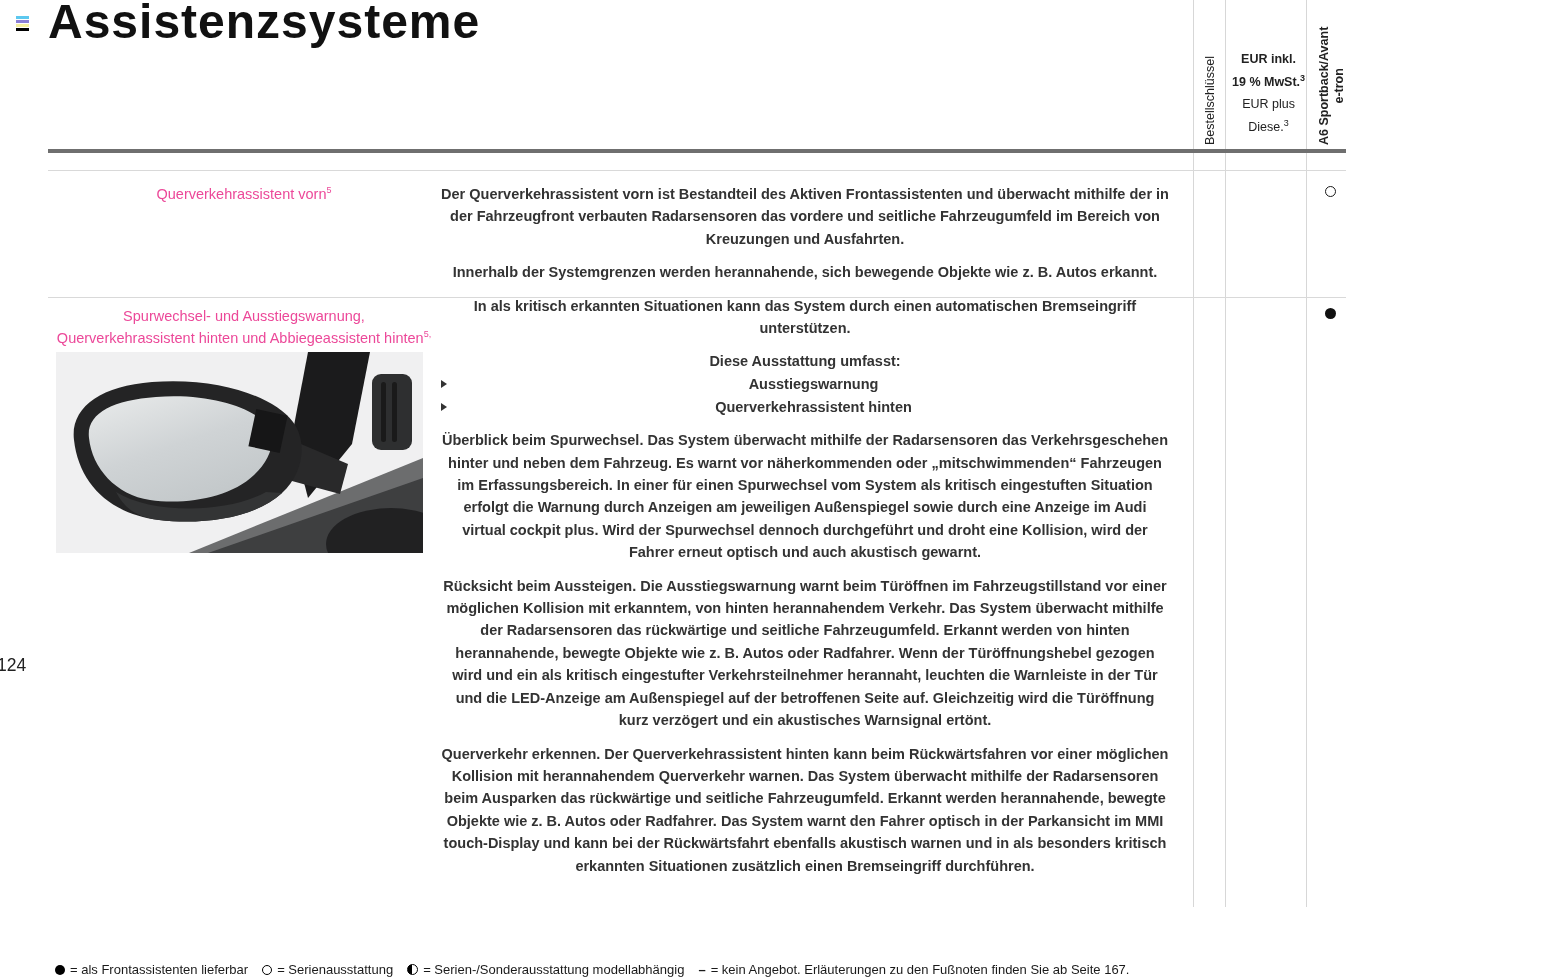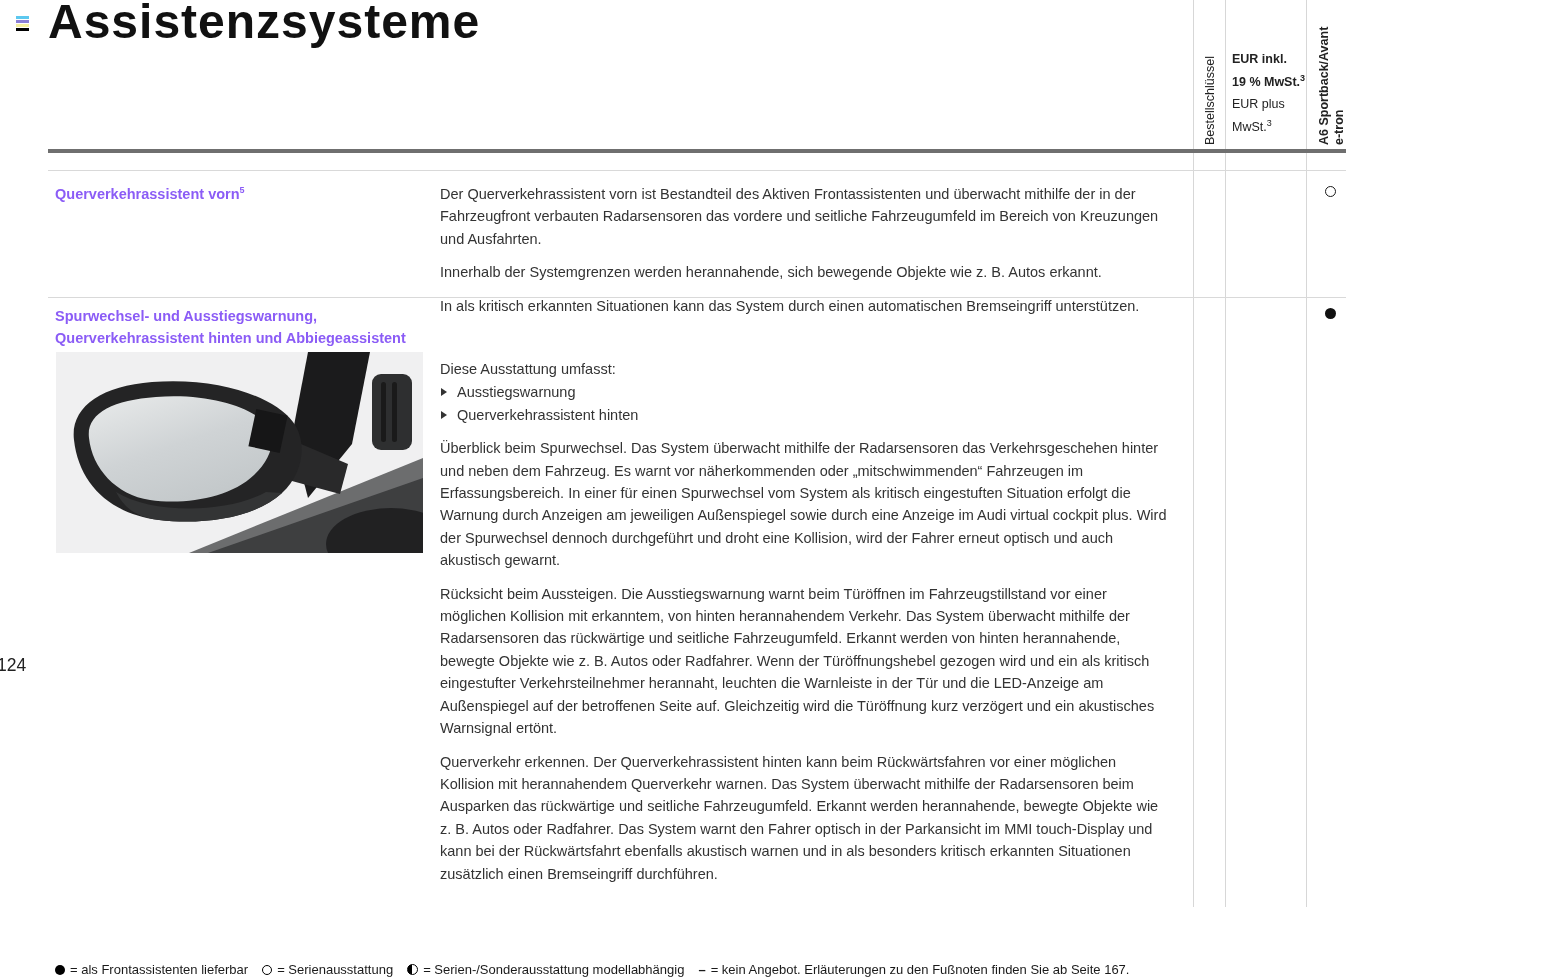--- a/index.html
+++ b/index.html
@@ -1,17 +1,17 @@
 <!DOCTYPE html>
 <html><head>
 <meta charset="utf-8">
 <style>
   html,body{margin:0;padding:0;}
   body{font-family:"Liberation Sans","DejaVu Sans",sans-serif;background:#fff;color:#333;}
-  .page{position:relative;width:1346px;height:979px;background:#ffffff;overflow:hidden;}
+  .page{position:relative;width:1346px;height:979px;background:#ffffff;overflow:hidden;text-align:center;}
 
   
   .regmark{position:absolute;left:16px;top:16px;width:13px;display:flex;flex-direction:column;gap:1px;}
   .regmark .bar{height:3px;width:13px;display:block;}
 
   
   .page-title{position:absolute;left:48px;top:-6px;font-size:48px;font-weight:800;letter-spacing:1px;color:#111;}
 
   
   .vline{position:absolute;top:0;width:1px;height:907px;background:#d7d7d7;}
@@ -20,24 +20,24 @@
 
   
   .rot-label{position:absolute;transform:rotate(-90deg);transform-origin:0 0;white-space:nowrap;font-size:12.5px;line-height:15px;color:#222;}
   .rot-label.bold{font-weight:bold;}
   .rot-label div{white-space:nowrap;}
   .eur-head{position:absolute;left:1232px;top:48px;font-size:12.5px;line-height:22.5px;color:#222;}
   .eur-head .b{font-weight:bold;}
   sup{font-size:9px;line-height:0;}
 
   
-  .row-title{position:absolute;left:55px;width:378px;font-size:14.5px;font-weight:bold;line-height:22px;color:#8b5cf6;}
-  .desc{position:absolute;left:440px;width:730px;font-size:14.5px;line-height:22.4px;color:#333;}
+  .row-title{position:absolute;left:55px;width:378px;font-size:14.5px;font-weight:normal;line-height:22px;color:#ec4899;}
+  .desc{position:absolute;left:440px;width:730px;font-size:14.5px;line-height:22.4px;color:#333;font-weight:bold;}
   .desc p{margin:0 0 11px 0;}
-  .desc p.tight{margin:8px 0 1px 0;}
+  .desc p.tight{margin:0 0 1px 0;}
   .bullets{margin:0 0 11px 0;padding:0;list-style:none;}
   .bullets li{position:relative;padding-left:17px;line-height:22.4px;}
   .tri{position:absolute;left:1px;top:7px;width:0;height:0;border-left:6px solid #333;border-top:4px solid transparent;border-bottom:4px solid transparent;display:inline-block;}
 
   
   .marks{position:absolute;left:1306px;width:244px;display:flex;}
   .marks .cell{flex:1;display:flex;justify-content:center;align-items:center;}
   .mark{display:inline-block;border-radius:50%;}
   .mark.open{width:9px;height:9px;border:1.6px solid #1a1a1a;background:#fff;}
   .mark.filled{width:11px;height:11px;background:#111;}
@@ -83,21 +83,21 @@
   <div class="hline" style="top:297px"></div>
 
   <div class="rot-label" style="left:1203px;top:145px">
     <div>Bestellschlüssel</div>
   </div>
 
   <div class="eur-head">
     <div class="b"><span>EUR inkl.</span></div>
     <div class="b"><span>19 % MwSt.</span><sup>3</sup></div>
     <div><span>EUR plus</span></div>
-    <div><span>MwSt.</span><sup>3</sup></div>
+    <div><span>Diese.</span><sup>3</sup></div>
   </div>
 
   <div class="rot-label bold" style="left:1317px;top:145px">
     <div>A6 Sportback/Avant</div>
     <div>e-tron</div>
   </div>
   <div class="rot-label bold" style="left:1367px;top:145px">
     <div>A6 Sportback/Avant</div>
     <div>e-tron performance</div>
   </div>

